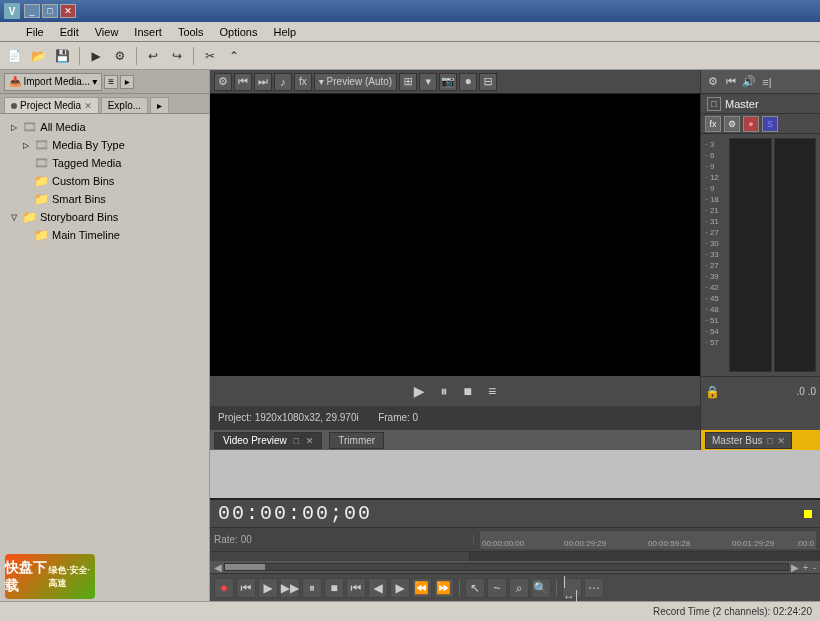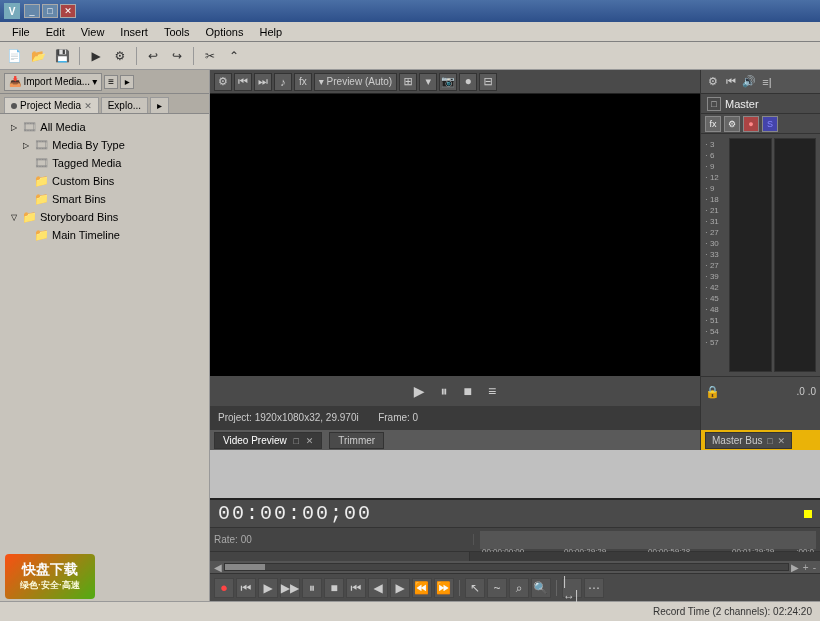--- a/index.html
+++ b/index.html
@@ -49,21 +49,21 @@
       cursor: pointer;
     }
     #title-bar .win-btn.close { background: #aa4444; }
 
     
     #menu-bar {
       height: 20px;
       background: #d4d0c8;
       display: flex;
       align-items: center;
-      padding: 0 4px;
+      padding: 0 18px;
       border-bottom: 1px solid #808080;
     }
     .menu-item {
       padding: 2px 8px;
       font-size: 11px;
       cursor: pointer;
       color: #000;
     }
 
     
@@ -418,21 +418,21 @@
       align-items: center;
       padding: 0 4px;
       font-size: 9px;
       color: #aaa;
       position: relative;
     }
     .ruler-mark {
       position: absolute;
       font-size: 8px;
       color: #aaa;
-      top: 16px;
+      top: 8px;
     }
     #timeline-scrollbar {
       height: 12px;
       background: #555;
       display: flex;
       align-items: center;
       padding: 0 2px;
     }
     #tl-scroll-track {
       flex: 1;
@@ -485,21 +485,21 @@
     
     #watermark {
       position: absolute;
       bottom: 25px;
       left: 5px;
       width: 90px;
       height: 45px;
       background: linear-gradient(135deg, #ff4400, #44aa00);
       border-radius: 4px;
       display: flex;
-      flex-direction: column;
+      flex-direction: row;
       align-items: center;
       justify-content: center;
       color: white;
       font-size: 12px;
       font-weight: bold;
       opacity: 0.9;
     }
     #watermark .wm-line1 { font-size: 14px; }
     #watermark .wm-line2 { font-size: 9px; color: #ffd; }
 

